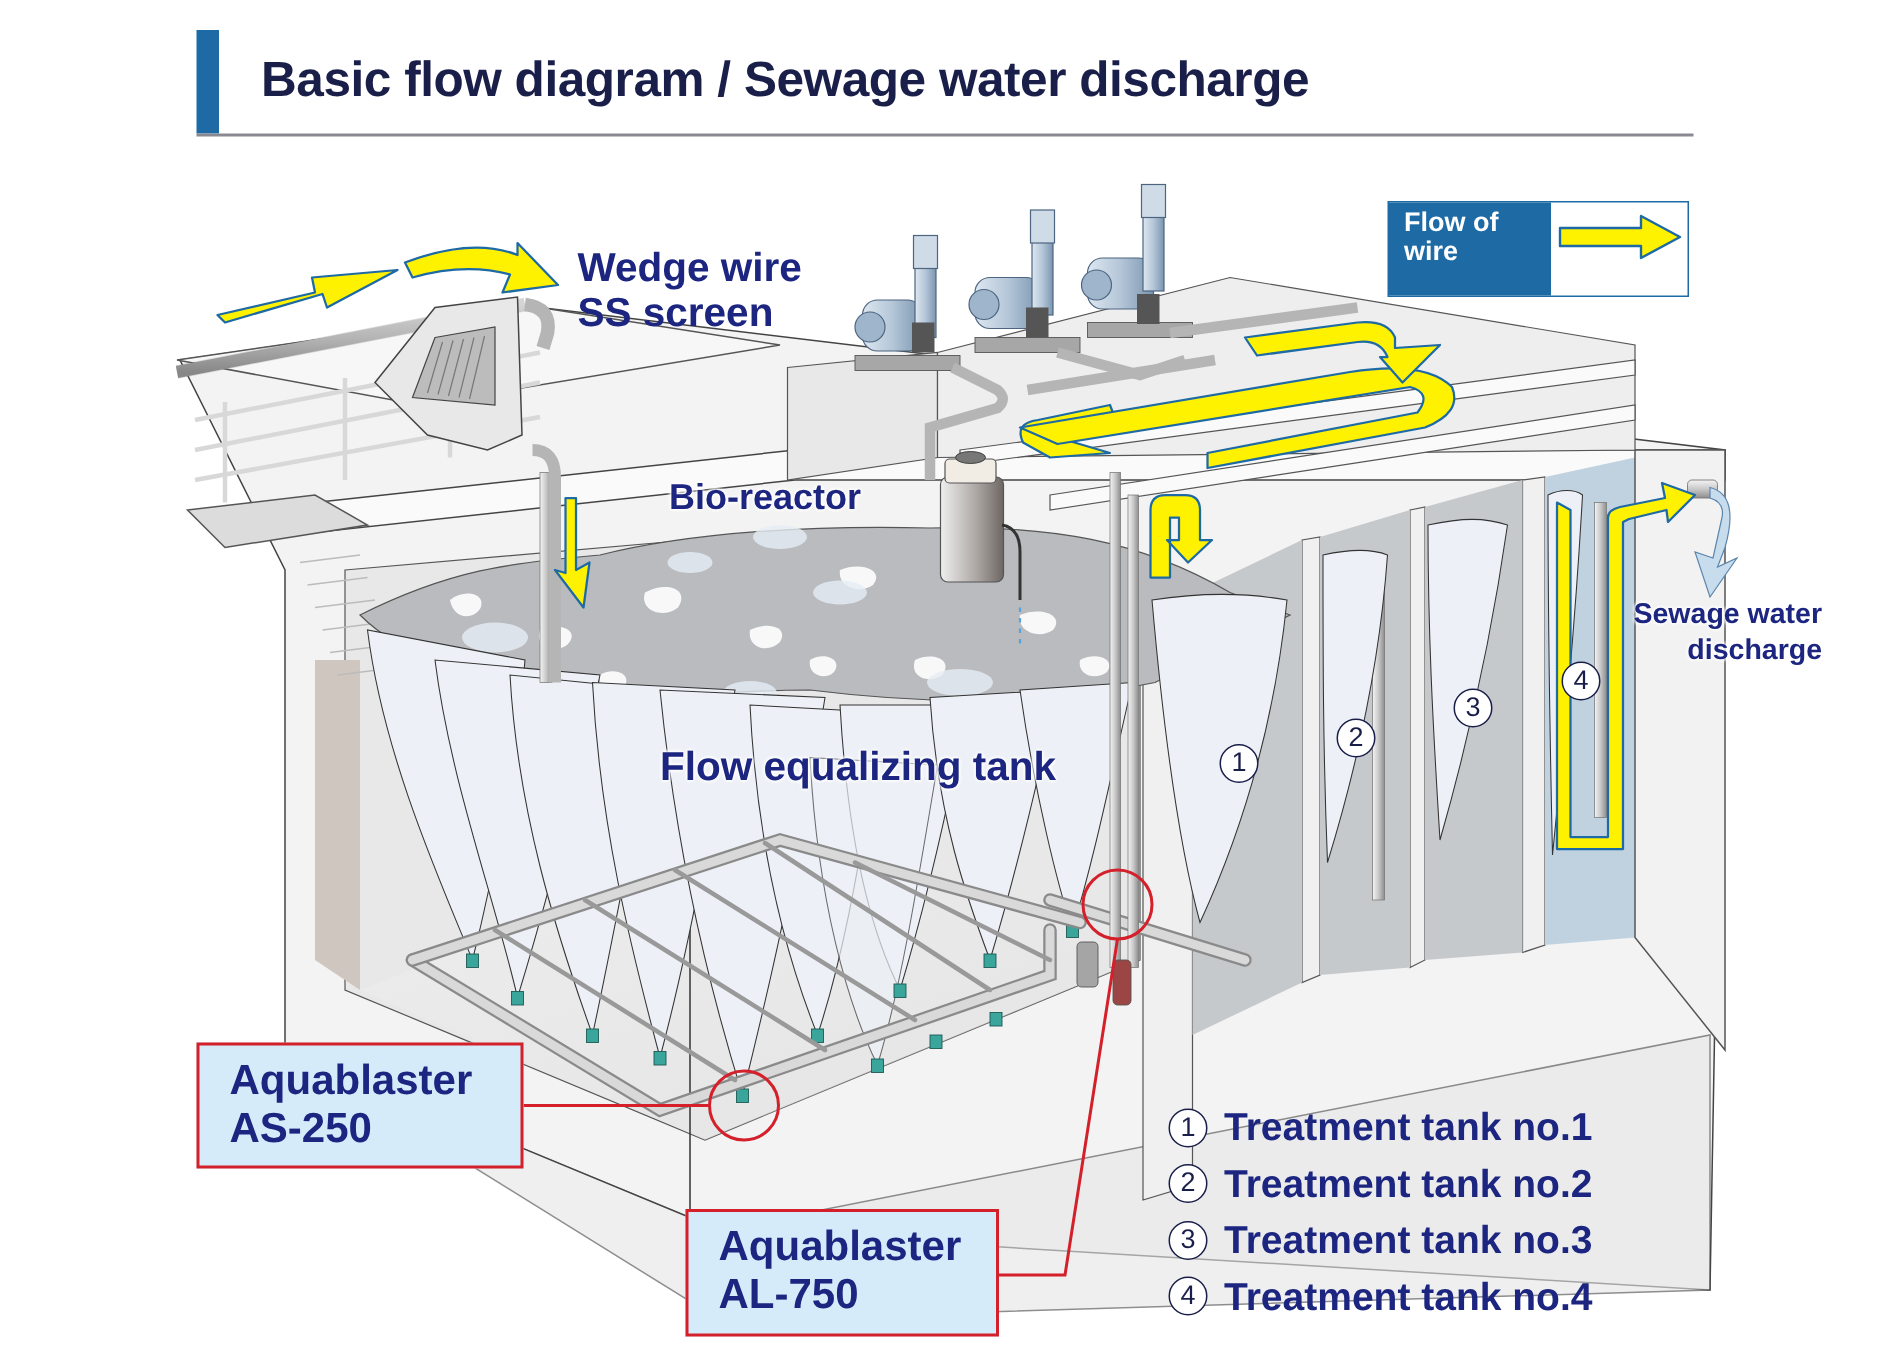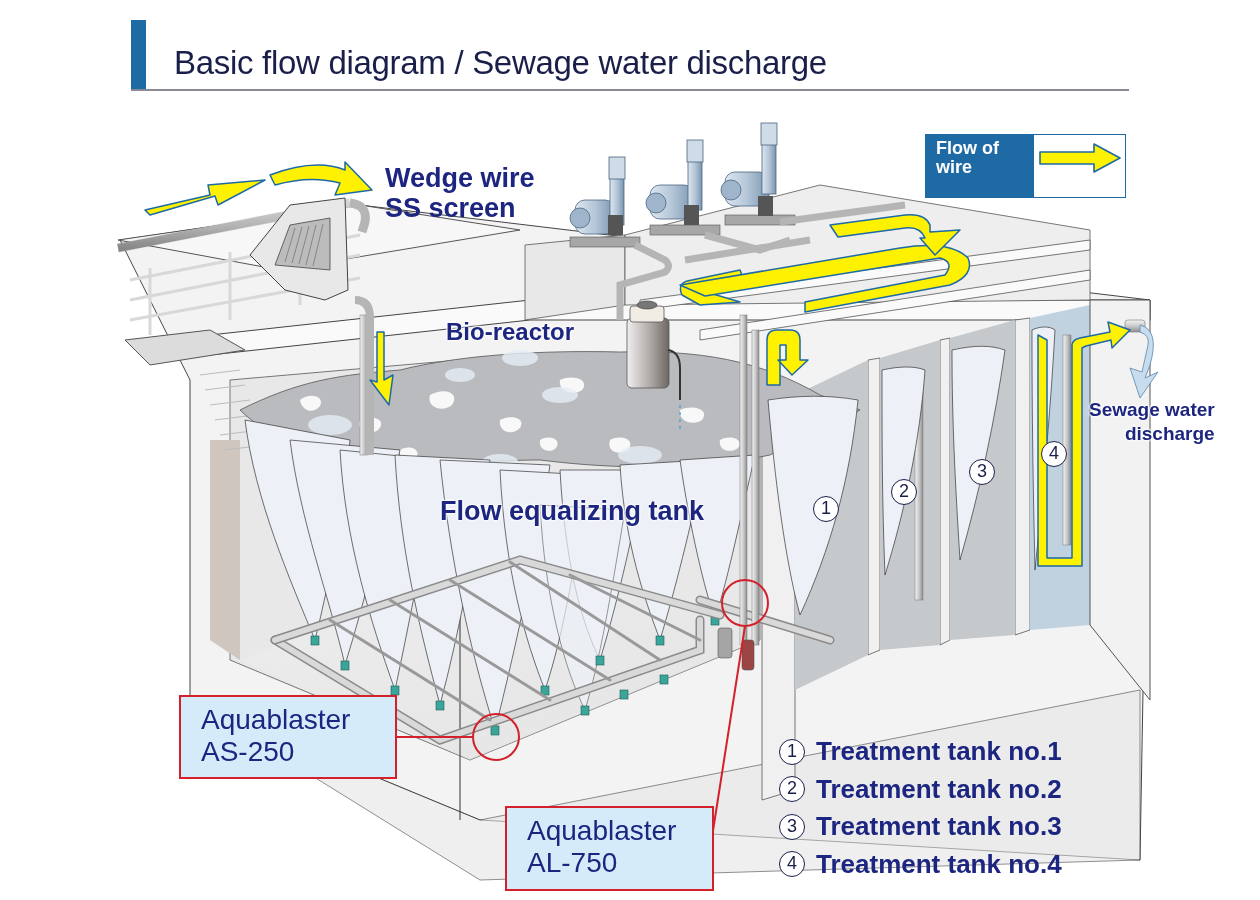--- a/index.html
+++ b/index.html
@@ -2,37 +2,37 @@
 <html><head>
 <meta charset="utf-8">
 <style>
   * { box-sizing: border-box; margin: 0; padding: 0; }
   html, body { width: 1260px; height: 900px; background: #ffffff; overflow: hidden; }
   body { position: relative; font-family: "Liberation Sans", sans-serif; }
 
   .title-bar { position: absolute; left: 131px; top: 20px; width: 998px; height: 71px; }
   .title-accent { position: absolute; left: 0; top: 0; width: 15px; height: 69px; background: #1d6aa5; }
   .title-rule { position: absolute; left: 0; top: 69px; width: 998px; height: 2px; background: #8a8a94; }
-  .title-text { position: absolute; left: 43px; top: 24px; font-size: 33px; font-weight: normal; color: #1a1f4a; letter-spacing: -0.3px; white-space: nowrap; }
+  .title-text { position: absolute; left: 43px; top: 14px; font-size: 33px; font-weight: bold; color: #1a1f4a; letter-spacing: -0.3px; white-space: nowrap; }
 
   .legend-flow { position: absolute; left: 925px; top: 134px; width: 201px; height: 64px; border: 1.5px solid #1d6aa5; background: #fff; }
   .legend-flow-label { position: absolute; left: 0; top: 0; width: 108px; height: 100%; background: #1d6aa5; color: #fff; font-size: 18px; font-weight: bold; line-height: 19px; padding: 4px 0 0 10px; }
   .legend-flow-arrow { position: absolute; left: 110px; top: 6px; width: 88px; height: 34px; }
 
   svg.scene { position: absolute; left: 0; top: 0; width: 1260px; height: 900px; }
 
   .lbl { position: absolute; color: #1c2580; font-weight: bold; white-space: nowrap; }
   .lbl-wedge { left: 385px; top: 163px; font-size: 27px; line-height: 30px; }
   .lbl-bio { left: 446px; top: 318px; font-size: 24px; text-shadow: 0 0 3px #fff, 0 0 3px #fff, 0 0 3px #fff; }
   .lbl-flow { left: 440px; top: 496px; font-size: 27px; text-shadow: 0 0 3px #fff, 0 0 3px #fff, 0 0 3px #fff; }
   .lbl-sewage { left: 1061px; top: 398px; font-size: 19px; line-height: 24px; text-align: right; text-shadow: 0 0 3px #fff, 0 0 3px #fff, 0 0 3px #fff; margin-left: 28px; }
 
   .num-badge { position: absolute; width: 26px; height: 26px; border-radius: 50%; border: 1.8px solid #1a1f4a; background: #fff; color: #1a1f4a; font-size: 18px; line-height: 23px; text-align: center; font-weight: normal; }
 
-  .callout { position: absolute; background: #d6ebfa; border: 2.5px solid #d4202a; color: #1c2580; font-size: 28px; font-weight: normal; line-height: 32px; padding: 7px 0 0 20px; margin-left: 48px; }
+  .callout { position: absolute; background: #d6ebfa; border: 2.5px solid #d4202a; color: #1c2580; font-size: 28px; font-weight: bold; line-height: 32px; padding: 7px 0 0 20px; }
   .callout-as { left: 131px; top: 695px; width: 218px; height: 84px; }
   .callout-al { left: 457px; top: 806px; width: 209px; height: 85px; }
 
   .tank-legend { position: absolute; left: 779px; top: 733px; }
   .tank-row { display: flex; align-items: center; height: 37.5px; }
   .tank-row .num-badge { position: relative; margin-right: 11px; }
   .tank-row .tank-label { font-size: 26px; font-weight: bold; color: #1c2580; white-space: nowrap; }
 </style>
 </head>
 <body>

